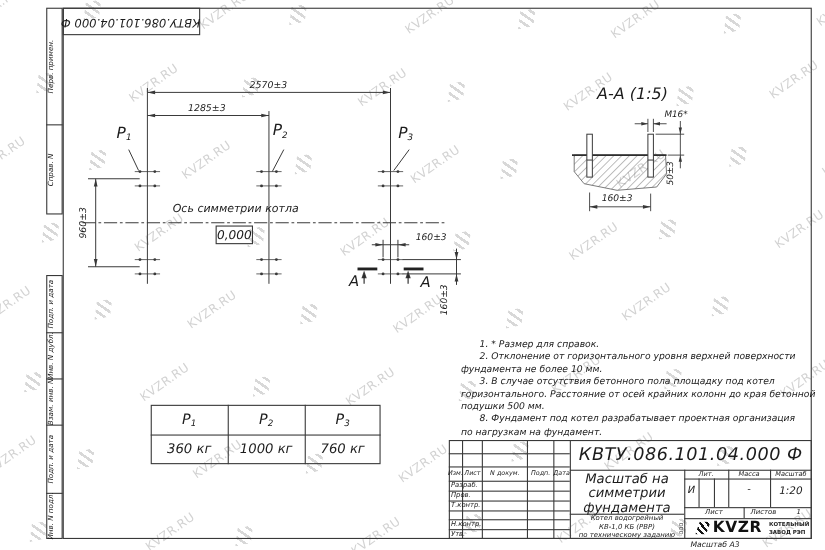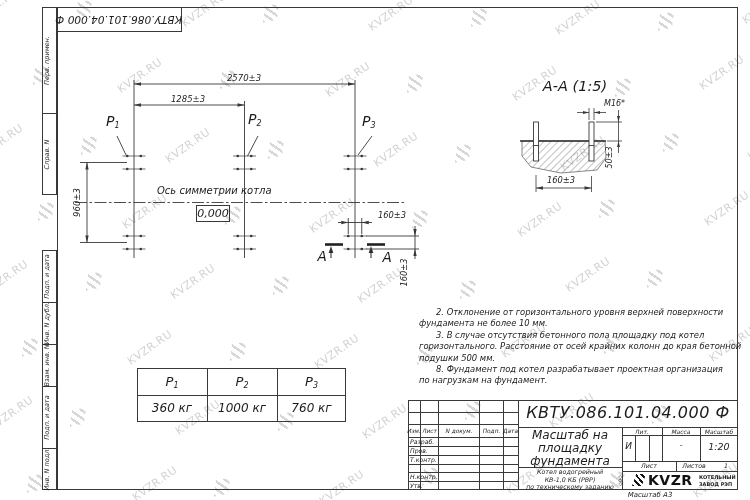--- a/index.html
+++ b/index.html
@@ -268,20 +268,21 @@
       <path d="M31,93 l7,-1.7 l0,3.4 z"></path>
         <path d="M86.5,93 l-7,-1.7 l0,3.4 z"></path>
     </g>
   </svg>
   <div class="t c" style="left:530px;top:79px;width:90px;font-size:14.5px;">А-А (1:5)</div>
   <div class="t" style="left:604px;top:100px;font-size:8px;">M16*</div>
   <div class="t c r90" style="left:594px;top:151px;width:36px;height:13px;font-size:8px;">50±3</div>
   <div class="t c" style="left:537px;top:176px;width:48px;font-size:8.3px;">160±3</div>
 
   <div style="position:absolute;left:419px;top:307px;z-index:3;">
+    <div class="note-line note-ind">1.  * Размер для справок.</div>
     <div class="note-line note-ind">2.  Отклонение от горизонтального уровня верхней поверхности</div>
     <div class="note-line">фундамента не более 10 мм.</div>
     <div class="note-line note-ind">3.  В случае отсутствия бетонного пола площадку под котел</div>
     <div class="note-line">горизонтального. Расстояние от осей крайних колонн до края бетонной</div>
     <div class="note-line">подушки 500 мм.</div>
     <div class="note-line note-ind">8.  Фундамент под котел разрабатывает проектная организация</div>
     <div class="note-line">по нагрузкам на фундамент.</div>
   </div>
 
   <div class="bx" style="left:137px;top:368px;width:209px;height:54px;"></div>
@@ -328,21 +329,21 @@
   <div class="t c" style="left:421px;top:427.5px;width:17px;font-size:5.8px;">Лист</div>
   <div class="t c" style="left:439px;top:427.5px;width:40px;font-size:5.8px;">N докум.</div>
   <div class="t c" style="left:480px;top:427.5px;width:23px;font-size:5.8px;">Подп.</div>
   <div class="t c" style="left:503px;top:427.5px;width:15px;font-size:5.8px;">Дата</div>
   <div class="t" style="left:410px;top:438.5px;font-size:6.2px;">Разраб.</div>
   <div class="t" style="left:410px;top:447.5px;font-size:6.2px;">Пров.</div>
   <div class="t" style="left:410px;top:456.5px;font-size:6.2px;">Т.контр.</div>
   <div class="t" style="left:410px;top:473.5px;font-size:6.2px;">Н.контр.</div>
   <div class="t" style="left:410px;top:482.5px;font-size:6.2px;">Утв.</div>
   <div class="t c" style="left:518px;top:429px;width:104px;font-size:12px;">Масштаб на</div>
-  <div class="t c" style="left:518px;top:442px;width:104px;font-size:12px;">площадку</div>
+  <div class="t c" style="left:518px;top:442px;width:104px;font-size:12px;">симметрии</div>
   <div class="t c" style="left:518px;top:455px;width:104px;font-size:12px;">фундамента</div>
   <div class="t c" style="left:518px;top:469px;width:104px;font-size:6.3px;">Котел водогрейный</div>
   <div class="t c" style="left:518px;top:476.5px;width:104px;font-size:6.3px;">КВ-1,0 КБ (РВР)</div>
   <div class="t c" style="left:518px;top:483.5px;width:104px;font-size:6.3px;">по техническому заданию</div>
   <div class="t c" style="left:626px;top:428.5px;width:32px;font-size:6px;">Лит.</div>
   <div class="t c" style="left:664px;top:428.5px;width:34px;font-size:6px;">Масса</div>
   <div class="t c" style="left:701px;top:428.5px;width:36px;font-size:6px;">Масштаб</div>
   <div class="t c" style="left:622px;top:442px;width:13px;font-size:9px;">И</div>
   <div class="t c" style="left:666px;top:441px;width:30px;font-size:9px;">-</div>
   <div class="t c" style="left:702px;top:441.5px;width:34px;font-size:9.5px;">1:20</div>

